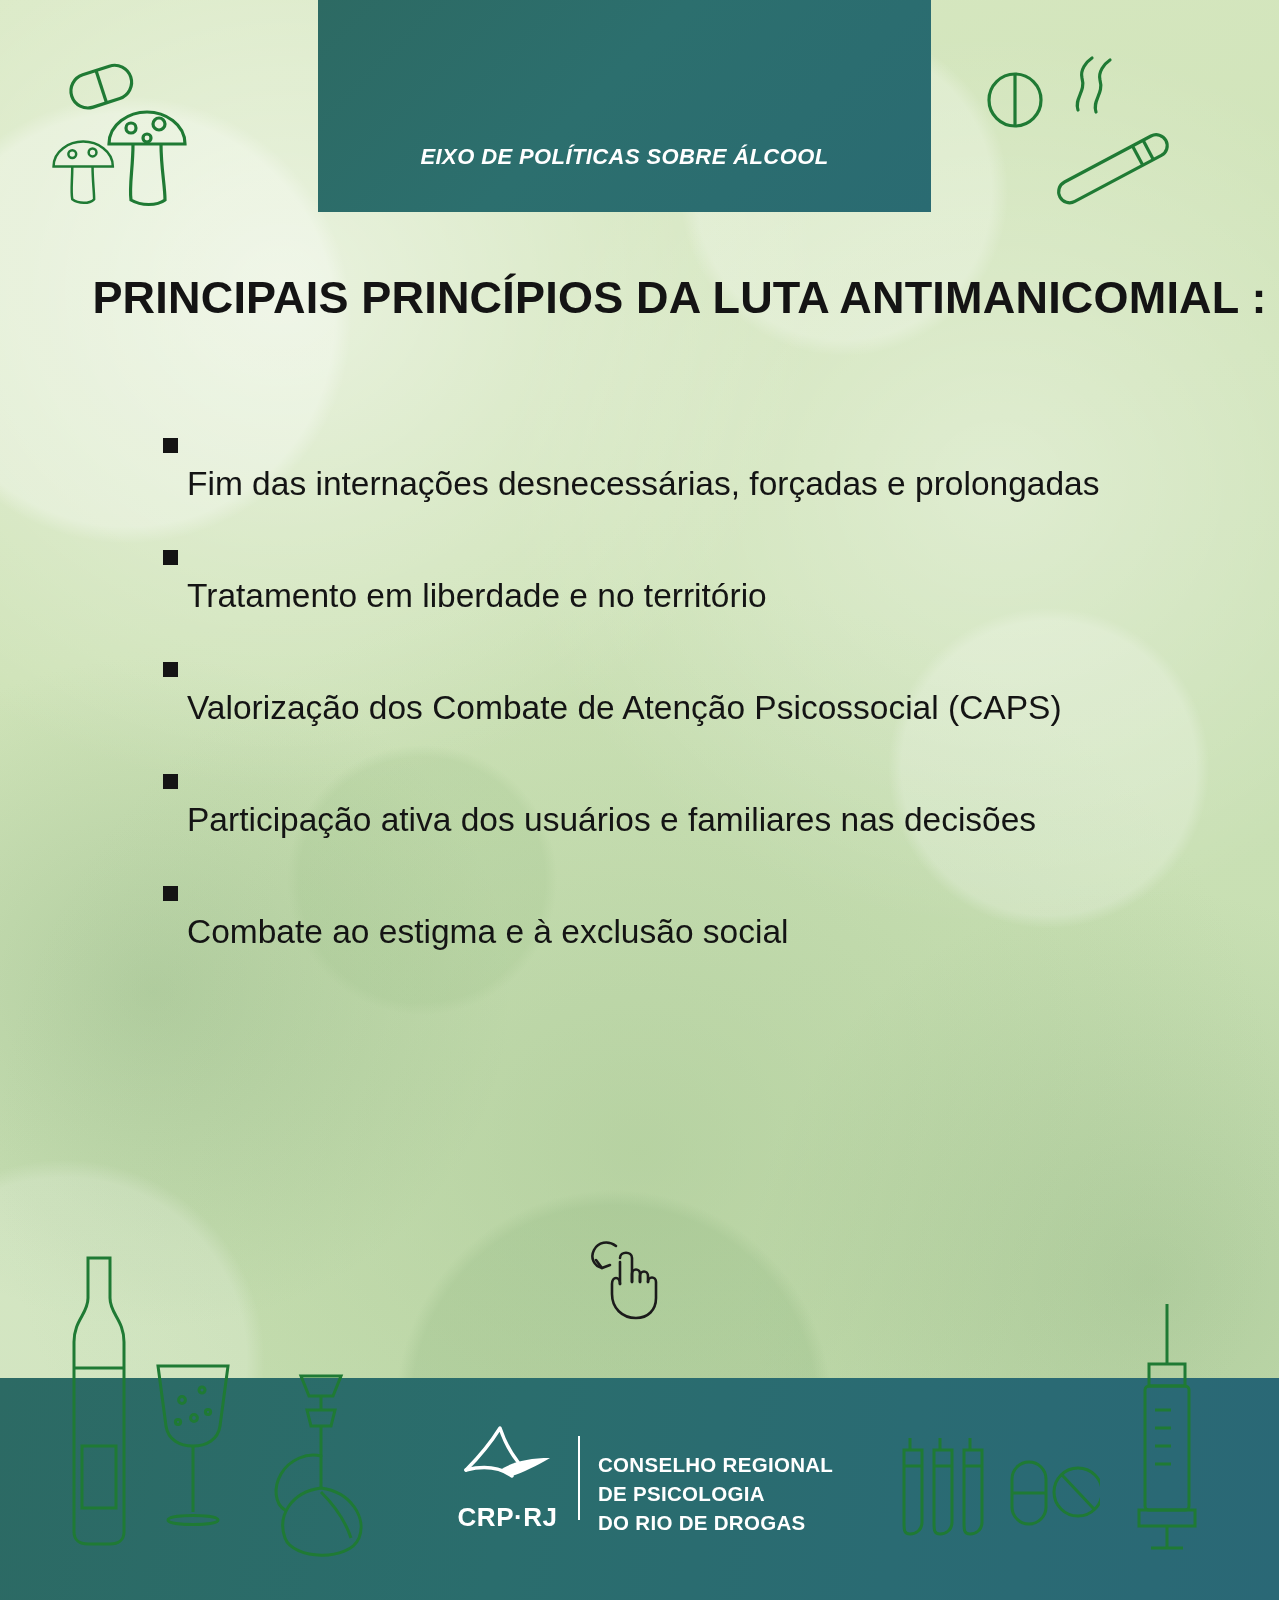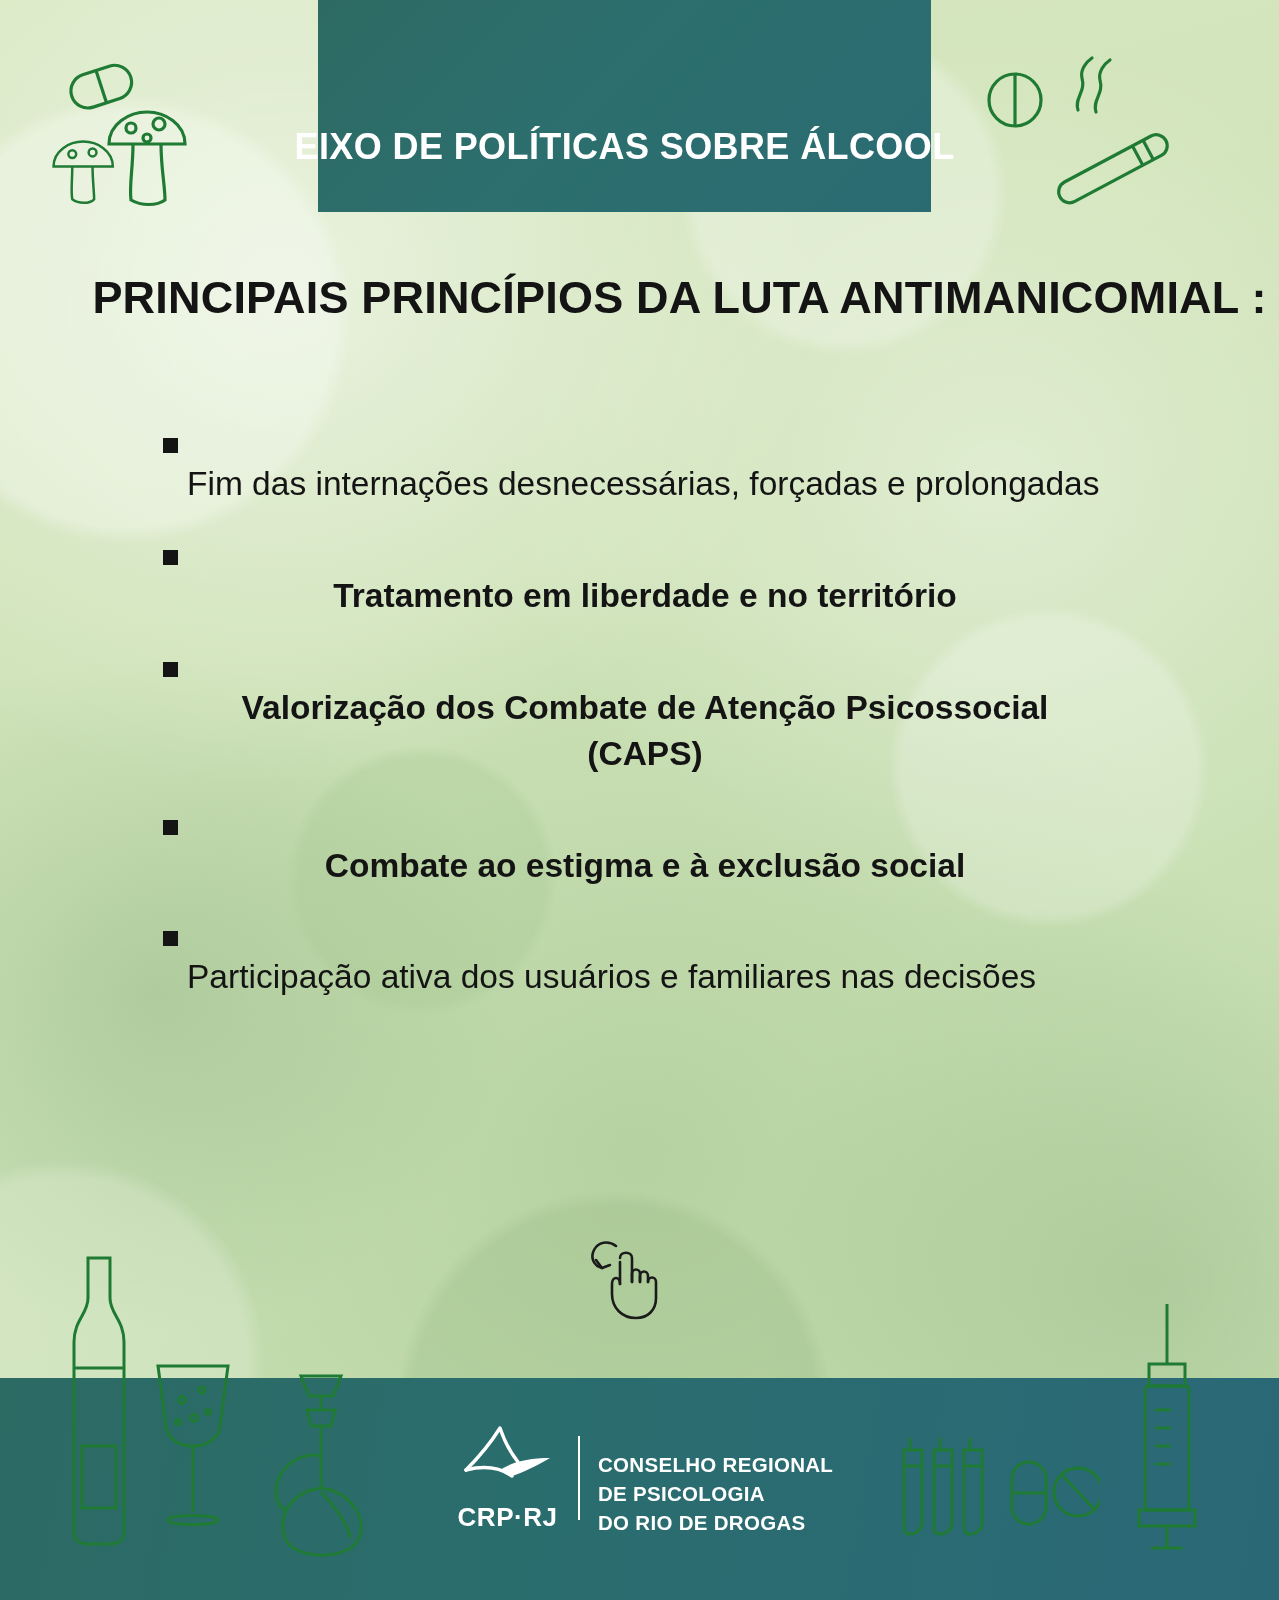--- a/index.html
+++ b/index.html
@@ -53,26 +53,27 @@
     display: flex;
     flex-direction: column;
     align-items: center;
     justify-content: flex-end;
     padding-bottom: 40px;
     box-sizing: border-box;
     z-index: 4;
   }
   .header-line {
     color: #ffffff;
-    font-size: 36px;
+    font-size: 22px;
     font-weight: bold;
     letter-spacing: 0.4px;
     line-height: 1.38;
     text-align: center;
     white-space: nowrap;
+    font-style: italic;
   }
 
   
   .main-title {
     position: absolute;
     top: 268px;
     left: 0;
     width: 1279px;
     text-align: center;
     color: #141414;
@@ -108,21 +109,21 @@
   .bullet-text {
     flex: 1 1 auto;
     color: #141414;
     font-size: 33.5px;
     line-height: 1.37;
     text-align: justify;
     text-justify: inter-word;
     hyphens: manual;
     margin-top: 36px;
   }
-  .bullet-text.nojust { text-align: center; font-weight: bold; }
+  .bullet-text.nojust { text-align: left; }
 
   
   .swipe-icon {
     position: absolute;
     left: 586px;
     top: 1232px;
     width: 80px;
     height: 90px;
     z-index: 3;
   }
@@ -238,25 +239,25 @@
     <div class="bullet-item">
       <span class="bullet-marker"></span>
       <span class="bullet-text nojust">Tratamento em liberdade e no território</span>
     </div>
     <div class="bullet-item">
       <span class="bullet-marker"></span>
       <span class="bullet-text nojust">Valorização dos Combate de Atenção Psicossocial (CAPS)</span>
     </div>
     <div class="bullet-item">
       <span class="bullet-marker"></span>
+      <span class="bullet-text">Participação ativa dos usuários e familiares nas decisões</span>
+    </div>
+    <div class="bullet-item">
+      <span class="bullet-marker"></span>
       <span class="bullet-text nojust">Combate ao estigma e à exclusão social</span>
-    </div>
-    <div class="bullet-item">
-      <span class="bullet-marker"></span>
-      <span class="bullet-text">Participação ativa dos usuários e familiares nas decisões</span>
     </div>
   </div>
 
   <svg class="swipe-icon" viewBox="0 0 80 90" fill="none" stroke="#1b1b1b" stroke-width="2.6" stroke-linecap="round" stroke-linejoin="round">
     <path d="M30 14 C22 8 12 10 8 18 C4 26 8 34 16 36"></path>
     <path d="M16 36 L10 28 M16 36 L24 33"></path>
     <path d="M34 30 L34 52"></path>
     <path d="M34 52 C34 44 26 44 26 52 L26 62 C26 76 36 86 50 86 C62 86 70 78 70 66 L70 50 C70 44 62 44 62 50"></path>
     <path d="M62 50 L62 44 C62 38 54 38 54 44 L54 50"></path>
     <path d="M54 50 L54 42 C54 36 46 36 46 42 L46 50"></path>

